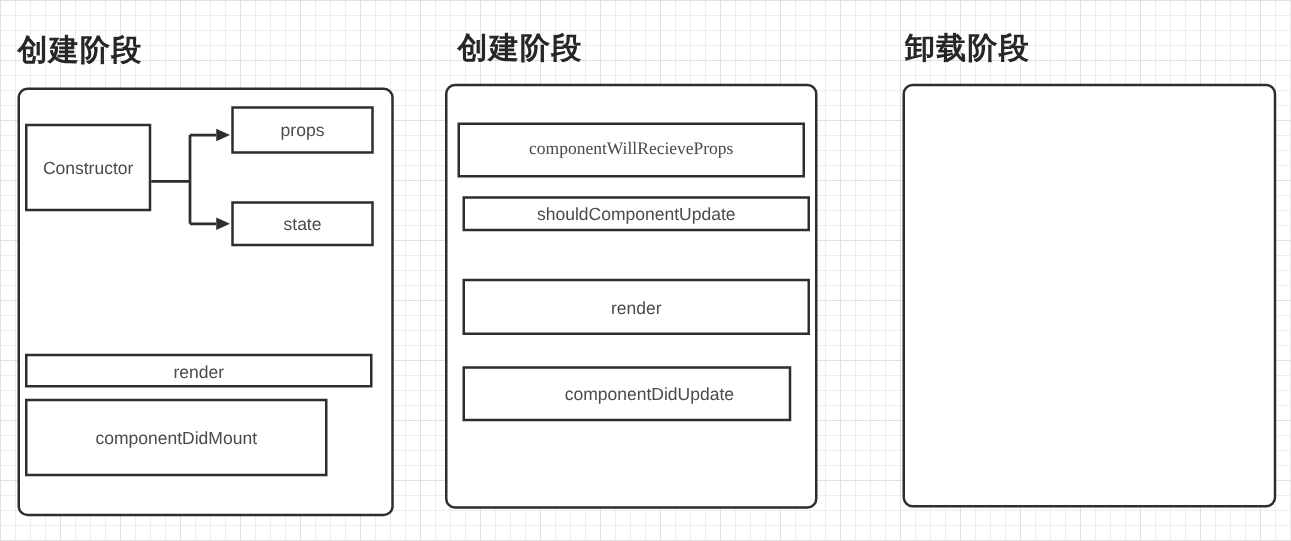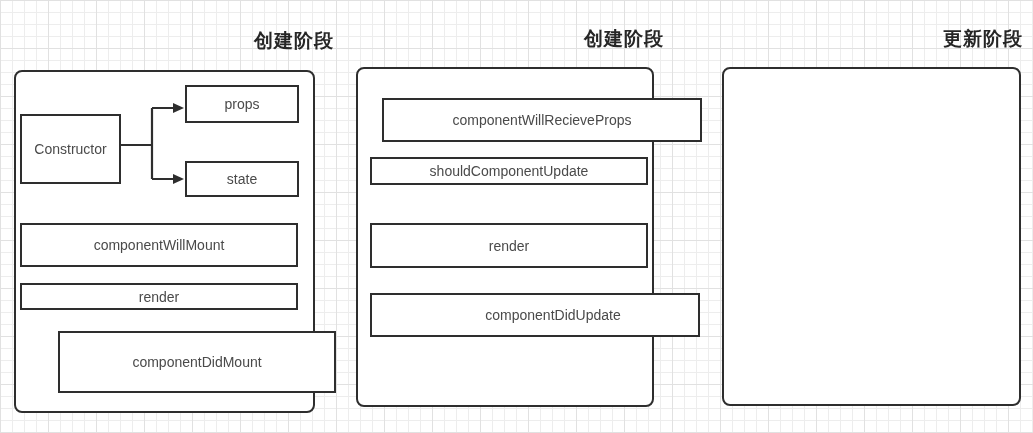--- a/index.html
+++ b/index.html
@@ -15,22 +15,22 @@
     background-color: #ffffff;
     background-image:
       linear-gradient(to right, #e1e1e1 1px, transparent 1px),
       linear-gradient(to bottom, #e1e1e1 1px, transparent 1px),
       linear-gradient(to right, #ededed 1px, transparent 1px),
       linear-gradient(to bottom, #ededed 1px, transparent 1px);
     background-size: 48px 48px, 48px 48px, 12px 12px, 12px 12px;
   }
   .phase-title {
     position: absolute;
-    text-align: right;
-    font-size: 19px;
+    text-align: left;
+    font-size: 24px;
     font-weight: bold;
     color: #262626;
     line-height: 30px;
     letter-spacing: 1px;
   }
   .phase {
     position: absolute;
     background: #ffffff;
     border: 2.5px solid #2e2e2e;
     border-radius: 8px;
@@ -65,38 +65,37 @@
     stroke: none;
   }
 </style>
 </head>
 <body>
 
 <div class="canvas">
 
   <div class="phase-title" style="left:14px; top:26px; width:320px;">创建阶段</div>
   <div class="phase-title" style="left:366px; top:24px; width:298px;">创建阶段</div>
-  <div class="phase-title" style="left:724px; top:24px; width:299px;">更新阶段</div>
+  <div class="phase-title" style="left:724px; top:24px; width:299px;">卸载阶段</div>
 
   <div class="phase" style="left:14px; top:70px; width:301px; height:343px;"></div>
   <div class="phase" style="left:356px; top:67px; width:298px; height:340px;"></div>
   <div class="phase" style="left:722px; top:67px; width:299px; height:339px;"></div>
 
-  <div class="node" style="left:20px; top:114px; width:101px; height:70px;">Constructor</div>
+  <div class="node" style="left:20px; top:99px; width:101px; height:70px;">Constructor</div>
   <div class="node" style="left:185px; top:85px; width:114px; height:38px;">props</div>
   <div class="node" style="left:185px; top:161px; width:114px; height:36px;">state</div>
-  <div class="node" style="left:20px; top:223px; width:278px; height:44px;">componentWillMount</div>
   <div class="node" style="left:20px; top:283px; width:278px; height:27px;">render</div>
-  <div class="node" style="left:20px; top:331px; width:278px; height:62px;margin-left:38px;">componentDidMount</div>
+  <div class="node" style="left:20px; top:319px; width:242px; height:62px;">componentDidMount</div>
 
   <svg class="connector" viewBox="0 0 1033 433">
     <path d="M121,145 H152 M152,108 V179 M152,108 H173 M152,179 H173"></path>
     <polygon points="173,103 184,108 173,113"></polygon>
     <polygon points="173,174 184,179 173,184"></polygon>
   </svg>
 
-  <div class="node" style="left:382px; top:98px; width:320px; height:44px;">componentWillRecieveProps</div>
+  <div class="node" style="left:366px; top:98px; width:278px; height:44px;font-family:Liberation Serif, serif;">componentWillRecieveProps</div>
   <div class="node" style="left:370px; top:157px; width:278px; height:28px;">shouldComponentUpdate</div>
   <div class="node" style="left:370px; top:223px; width:278px; height:45px;">render</div>
-  <div class="node" style="left:370px; top:293px; width:330px; height:44px;padding-left:36px;">componentDidUpdate</div>
+  <div class="node" style="left:370px; top:293px; width:263px; height:44px;padding-left:36px;">componentDidUpdate</div>
 
 
 </div>
 
 </body></html>

